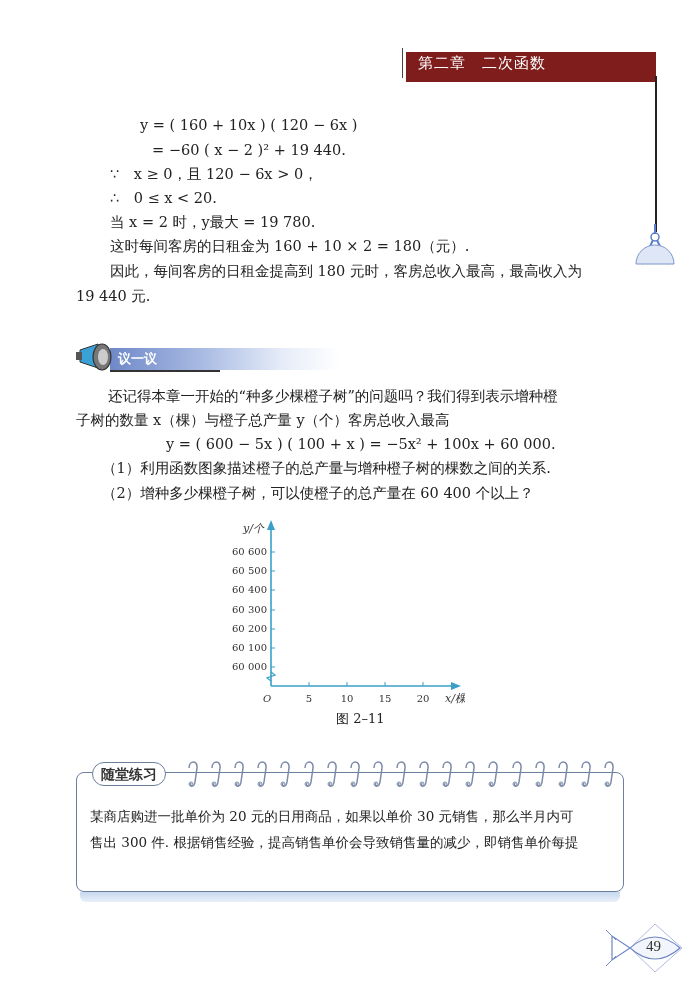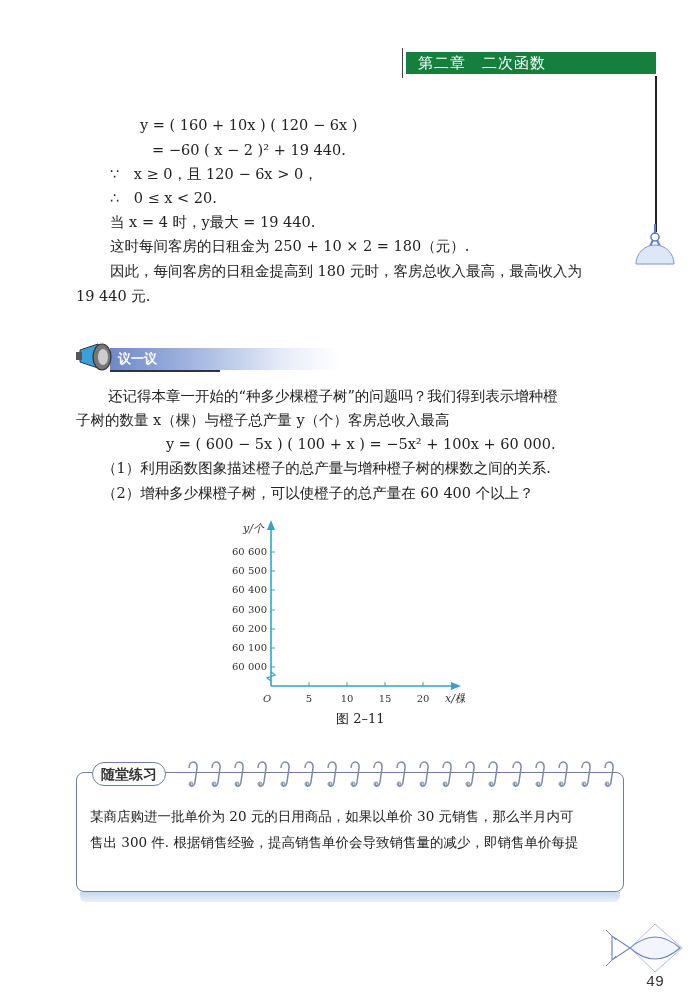--- a/index.html
+++ b/index.html
@@ -1,19 +1,19 @@
 <!DOCTYPE html>
 <html><head>
 <meta charset="utf-8">
 <style>
   html, body { margin:0; padding:0; }
   body { width:700px; height:1000px; background:#ffffff; position:relative; overflow:hidden;
          font-family:"DejaVu Serif", serif; color:#222; }
   .abs { position:absolute; }
-  .header-bar { left:406px; top:52px; width:250px; height:22px; background:#15803d; color:#fff;
+  .header-bar { left:406px; top:52px; width:250px; height:30px; background:#7f1d1d; color:#fff;
                 font-family:"DejaVu Sans", sans-serif; font-size:15px; line-height:22px; padding-left:12px; box-sizing:border-box; letter-spacing:1px; }
   .header-tick { left:402px; top:48px; width:1px; height:30px; background:#444; }
   .side-line { left:655px; top:76px; width:1.5px; height:156px; background:#222; }
   .txt { font-size:14.5px; line-height:22px; white-space:nowrap;text-align:right; }
   .math { font-family:"DejaVu Serif", serif; }
   .section-bar { left:110px; top:348px; width:230px; height:22px;
                  background:linear-gradient(90deg,#6f88c8 0%, #a9bbe3 40%, #e6ecf8 75%, #ffffff 100%); }
   .section-underline { left:110px; top:370px; width:110px; height:2px; background:#333; }
   .section-title { left:118px; top:348px; font-family:"DejaVu Sans", sans-serif; font-size:13px; color:#fff; line-height:22px; font-weight:bold; }
   .chart { left:225px; top:518px; }
@@ -38,22 +38,22 @@
   <circle cx="23" cy="13" r="4" fill="none" stroke="#5b7fc9" stroke-width="1.5"></circle>
   <line x1="21" y1="16" x2="10" y2="40" stroke="#5b7fc9" stroke-width="2"></line>
   <line x1="25" y1="16" x2="36" y2="40" stroke="#5b7fc9" stroke-width="2"></line>
   <path d="M4 40 A19 19 0 0 1 42 40 Z" fill="#dfe7f6" stroke="#7d95cf" stroke-width="1"></path>
 </svg>
 
 <div class="abs txt math" style="left:140px;top:114px">y = ( 160 + 10x ) ( 120 − 6x )</div>
 <div class="abs txt math" style="left:152px;top:139px">= −60 ( x − 2 )² + 19 440.</div>
 <div class="abs txt math" style="left:110px;top:163px">∵　x ≥ 0，且 120 − 6x &gt; 0，</div>
 <div class="abs txt math" style="left:110px;top:187px">∴　0 ≤ x &lt; 20.</div>
-<div class="abs txt" style="left:110px;top:211px">当 x = 4 时，y最大 = 19 440.</div>
-<div class="abs txt" style="left:110px;top:235px">这时每间客房的日租金为 250 + 10 × 2 = 180（元）.</div>
+<div class="abs txt" style="left:110px;top:211px">当 x = 2 时，y最大 = 19 780.</div>
+<div class="abs txt" style="left:110px;top:235px">这时每间客房的日租金为 160 + 10 × 2 = 180（元）.</div>
 <div class="abs txt" style="left:110px;top:260px">因此，每间客房的日租金提高到 180 元时，客房总收入最高，最高收入为</div>
 <div class="abs txt" style="left:76px;top:285px">19 440 元.</div>
 
 <div class="abs section-bar"></div>
 <div class="abs section-underline"></div>
 <svg class="abs" style="left:76px;top:340px" width="40" height="34">
   <polygon points="4,10 22,4 22,28 4,22" fill="#3aa0d8" stroke="#333" stroke-width="1"></polygon>
   <ellipse cx="26" cy="17" rx="9" ry="13" fill="#777" stroke="#333" stroke-width="1.2"></ellipse>
   <ellipse cx="27" cy="17" rx="5" ry="8" fill="#ccc"></ellipse>
   <rect x="0" y="12" width="6" height="8" fill="#555"></rect>
@@ -199,14 +199,14 @@
 </div>
 
 <div class="abs page-num">
   <svg width="90" height="60">
     <path d="M30 30 Q55 8 80 30 Q55 52 30 30 Z" fill="#f2f5fb" stroke="#6f86c4" stroke-width="1.2"></path>
     <path d="M55 6 L82 30 L55 54 L30 30 Z" fill="none" stroke="#9aaad6" stroke-width="0.8"></path>
     <polygon points="30,30 12,18 12,42" fill="none" stroke="#6f86c4" stroke-width="1.2"></polygon>
     <line x1="6" y1="12" x2="16" y2="22" stroke="#6f86c4"></line>
     <line x1="6" y1="48" x2="16" y2="38" stroke="#6f86c4"></line>
   </svg>
-  <div class="abs" style="left:46px;top:20px;font-size:15px;color:#333;font-family:Liberation Mono, monospace;margin-top:36px;">49</div>
+  <div class="abs" style="left:46px;top:20px;font-size:15px;color:#333;font-family:Liberation Serif, serif;">49</div>
 </div>
 
 </body></html>

